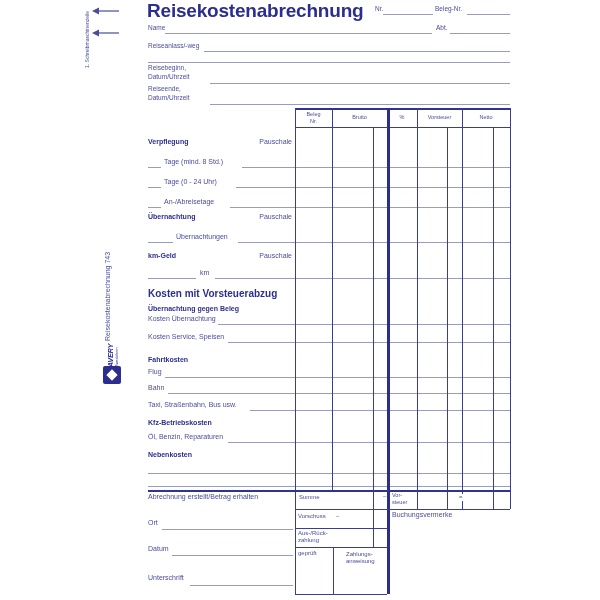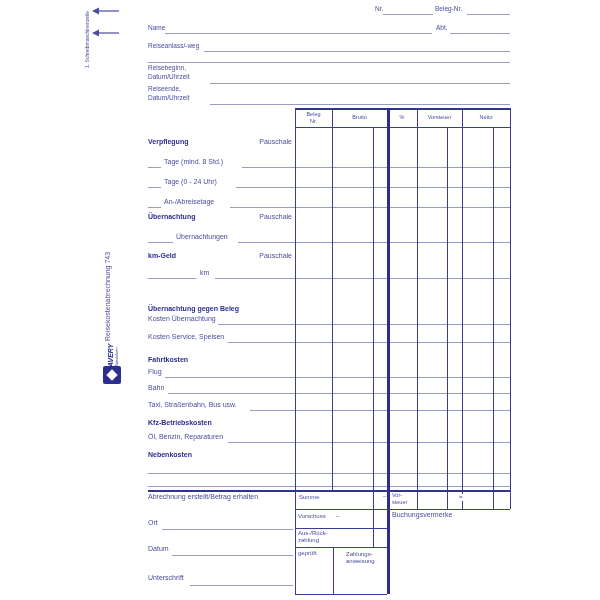--- a/index.html
+++ b/index.html
@@ -50,20 +50,21 @@
   </svg>
   <div class="vtext" style="left:104px;top:231px;height:110px;font-size:7px">Reisekostenabrechnung 743</div>
   <div class="vtext" style="left:107px;top:340px;height:27px">
     <div class="avery">AVERY</div>
     <div class="zweck">Zweckform</div>
   </div>
   <div class="logosq" style="left:103px;top:366px">
     <div class="diamond"></div>
   </div>
 
+  <div class="title" style="left:147px;top:0px">Reisekostenabrechnung</div>
   <div class="l t65" style="left:375px;top:5px">Nr.</div>
   <div class="gl" style="left:383px;top:14px;width:50px"></div>
   <div class="l t65" style="left:435px;top:5px">Beleg-Nr.</div>
   <div class="gl" style="left:467px;top:14px;width:43px"></div>
 
   <div class="l t65" style="left:148px;top:24px">Name</div>
   <div class="gl" style="left:165px;top:33px;width:267px"></div>
   <div class="l t65" style="left:436px;top:24px">Abt.</div>
   <div class="gl" style="left:450px;top:33px;width:60px"></div>
 
@@ -120,20 +121,21 @@
   <div class="l" style="left:176px;top:233px">Übernachtungen</div>
   <div class="gl" style="left:238px;top:242px;width:272px"></div>
 
   <div class="l b" style="left:148px;top:252px">km-Geld</div>
   <div class="l pausch" style="left:240px;top:252px">Pauschale</div>
 
   <div class="gl" style="left:148px;top:278px;width:48px"></div>
   <div class="l" style="left:200px;top:269px">km</div>
   <div class="gl" style="left:215px;top:278px;width:295px"></div>
 
+  <div class="l b t10" style="left:148px;top:288px">Kosten mit Vorsteuerabzug</div>
 
   <div class="l b" style="left:148px;top:305px">Übernachtung gegen Beleg</div>
   <div class="l" style="left:148px;top:315px">Kosten Übernachtung</div>
   <div class="gl" style="left:218px;top:324px;width:292px"></div>
 
   <div class="l" style="left:148px;top:333px">Kosten Service, Speisen</div>
   <div class="gl" style="left:228px;top:342px;width:282px"></div>
 
   <div class="l b" style="left:148px;top:356px">Fahrtkosten</div>
   <div class="l" style="left:148px;top:368px">Flug</div>

